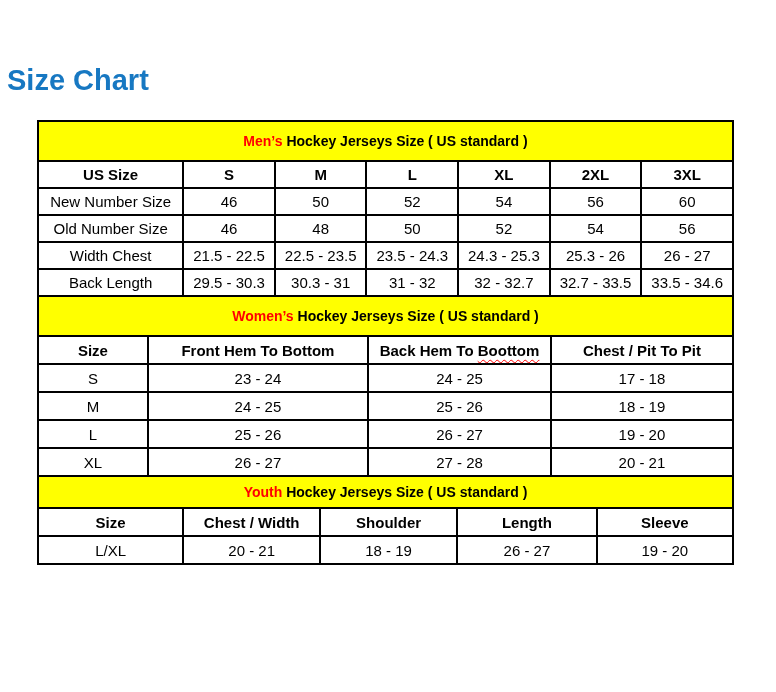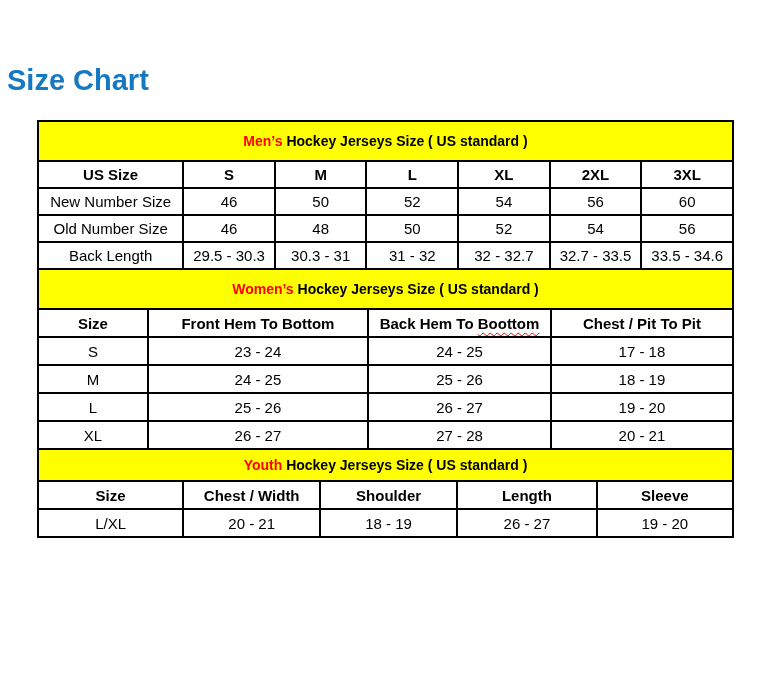--- a/index.html
+++ b/index.html
@@ -121,20 +121,29 @@
       <tr>
         <td>Old Number Size</td>
         <td>46</td>
         <td>48</td>
         <td>50</td>
         <td>52</td>
         <td>54</td>
         <td>56</td>
       </tr>
       <tr>
+        <td>Width Chest</td>
+        <td>21.5 - 22.5</td>
+        <td>22.5 - 23.5</td>
+        <td>23.5 - 24.3</td>
+        <td>24.3 - 25.3</td>
+        <td>25.3 - 26</td>
+        <td>26 - 27</td>
+      </tr>
+      <tr>
         <td>Back Length</td>
         <td>29.5 - 30.3</td>
         <td>30.3 - 31</td>
         <td>31 - 32</td>
         <td>32 - 32.7</td>
         <td>32.7 - 33.5</td>
         <td>33.5 - 34.6</td>
       </tr>
     </tbody>
       </table>

